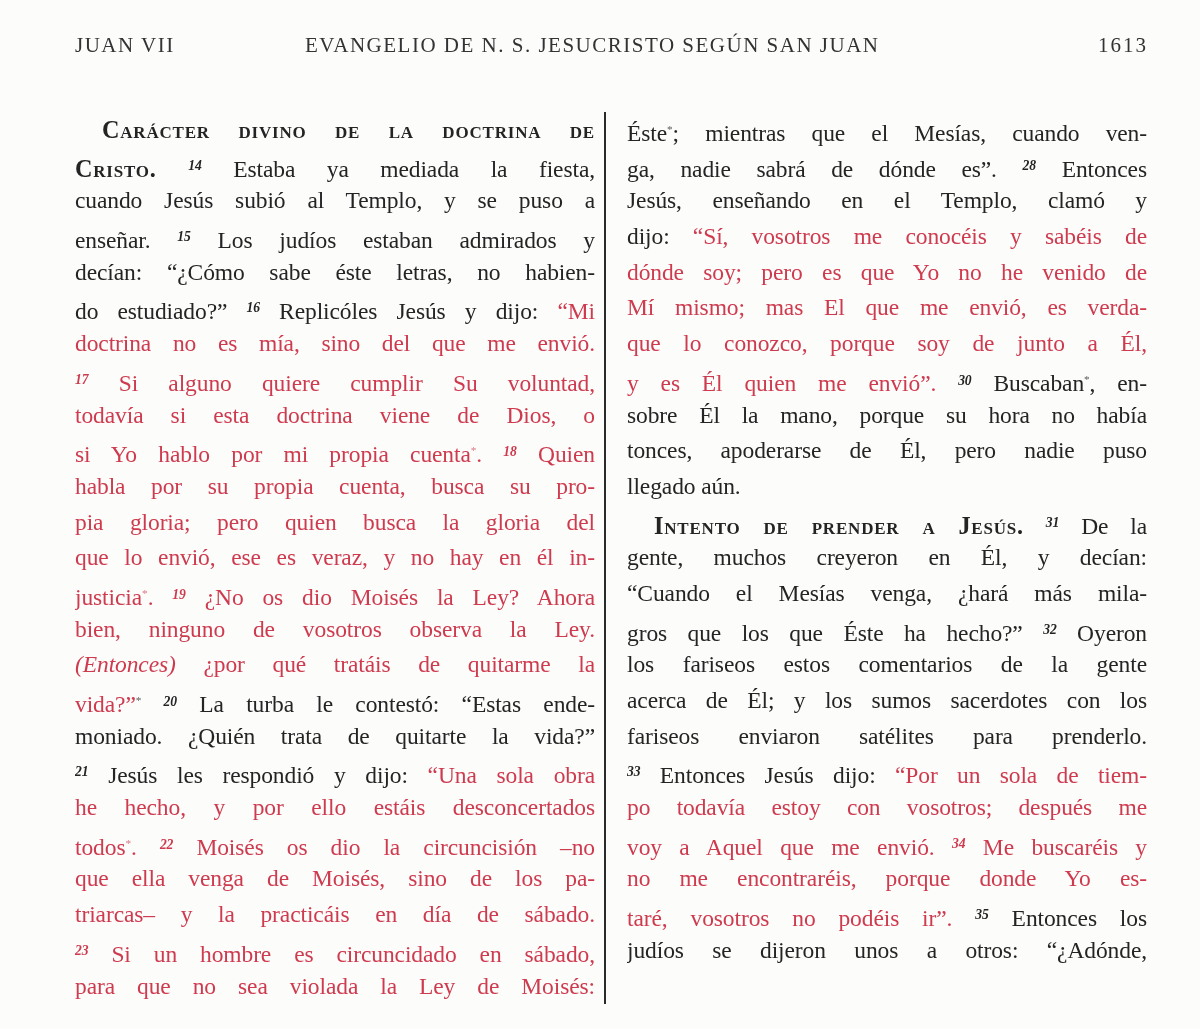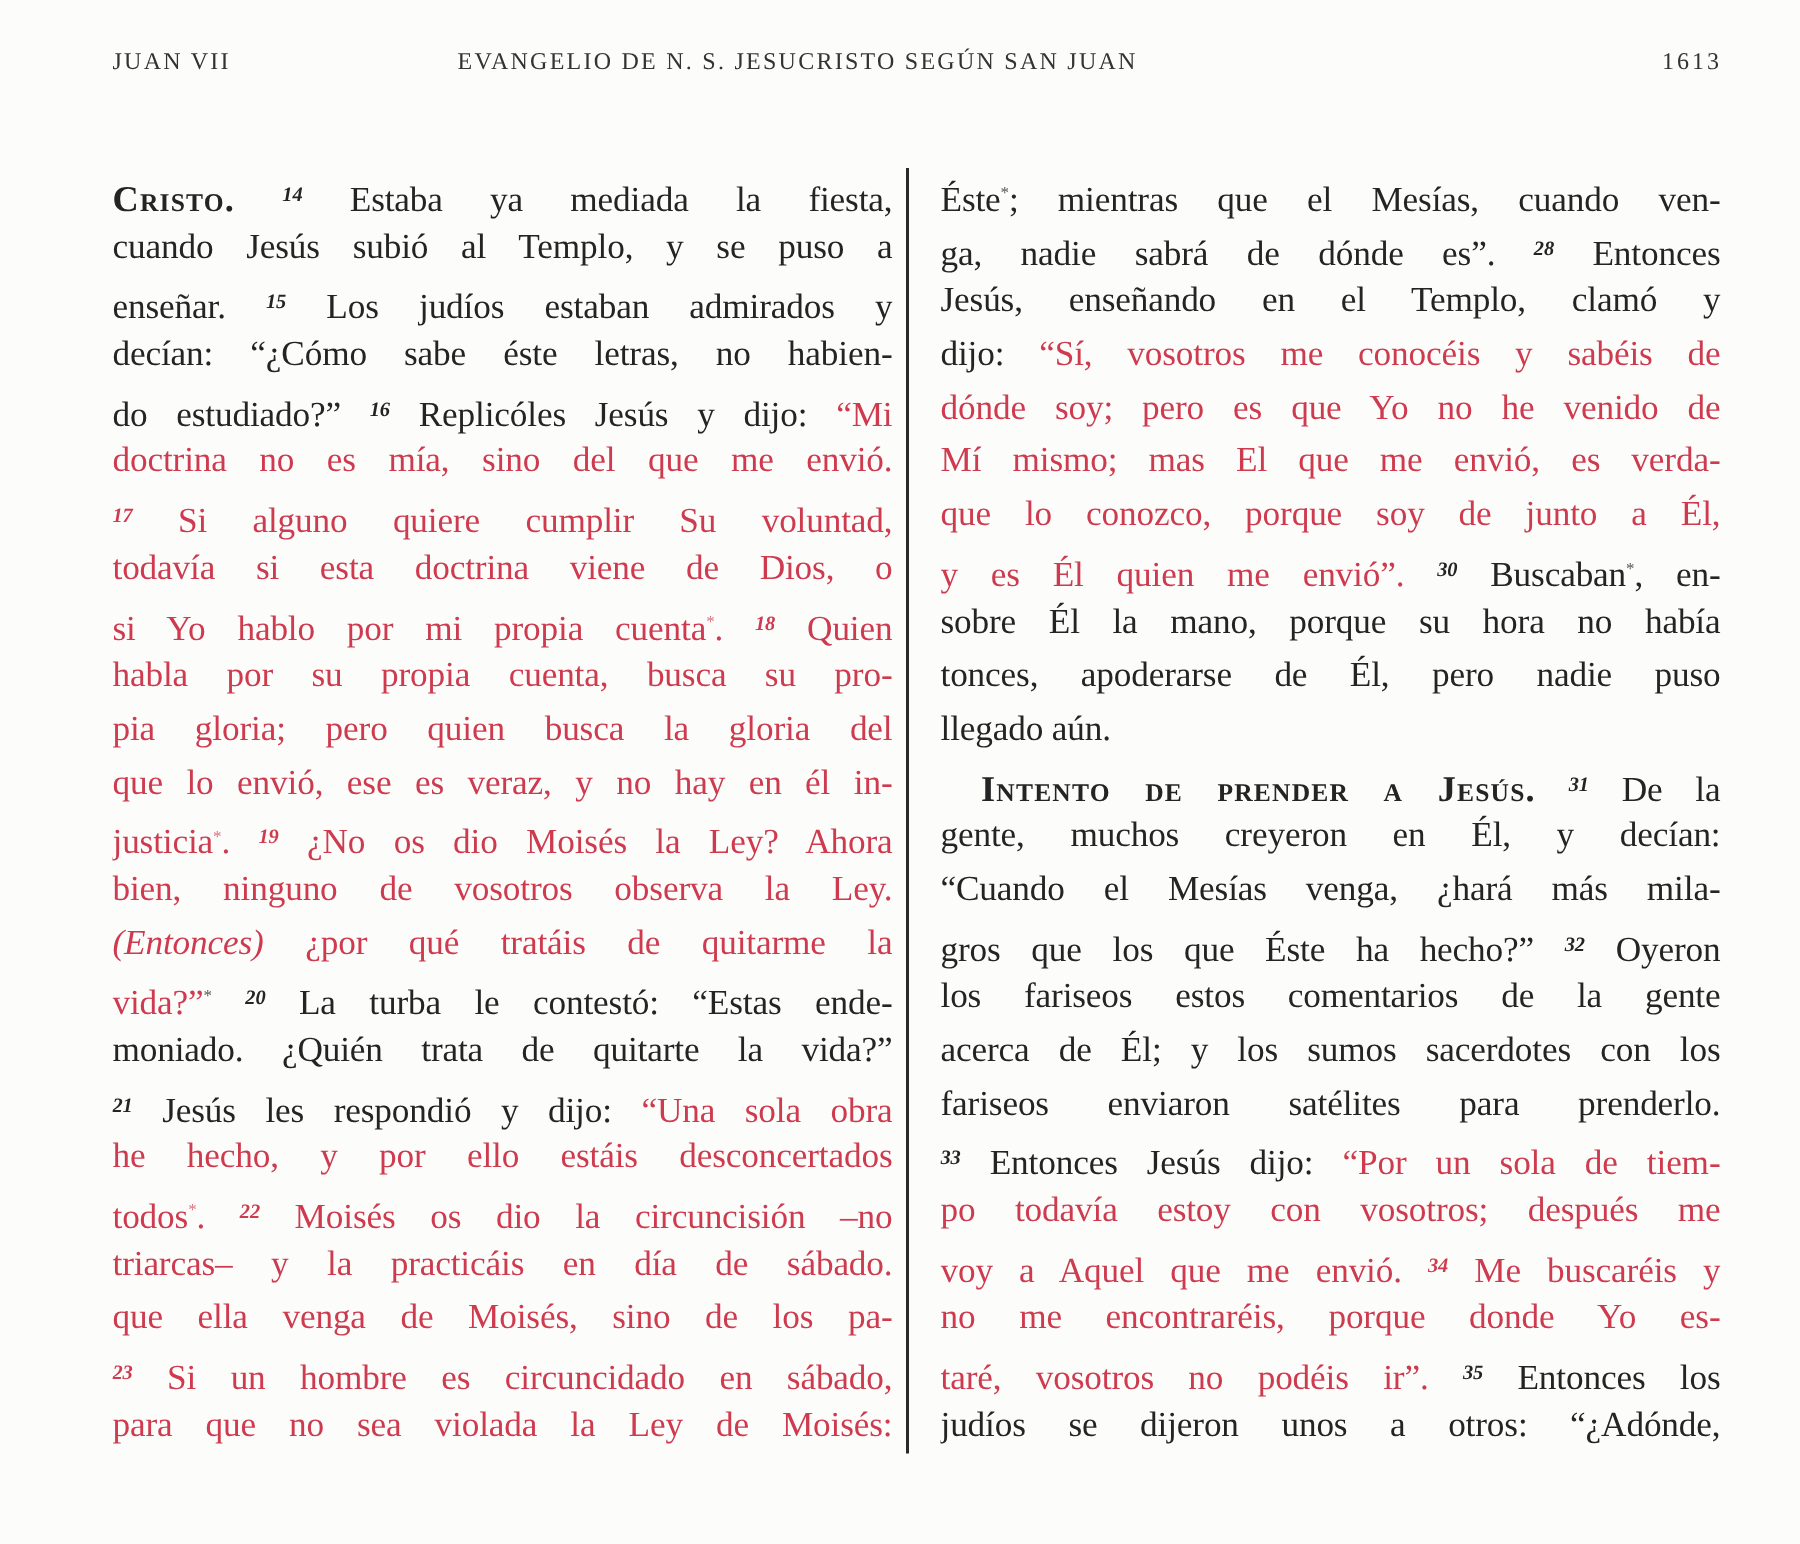--- a/index.html
+++ b/index.html
@@ -14,21 +14,21 @@
     width:1200px;height:1029px;
     background:var(--bg);
     font-family:"Liberation Serif","DejaVu Serif",serif;
     color:var(--ink);
     overflow:hidden;
   }
   
   .running-head{
     position:absolute;top:33px;left:75px;right:52px;
     display:flex;align-items:baseline;
-    font-size:16px;letter-spacing:1.5px;color:#333;
+    font-size:21px;letter-spacing:1.5px;color:#333;
     white-space:nowrap;
   }
   .running-head .hl{width:230px;text-align:left;}
   .running-head .hc{flex:1;text-align:left;}
   .running-head .hr{width:230px;text-align:right;letter-spacing:2px;}
   
   .body-main{
     position:absolute;top:112px;left:75px;
     display:flex;
   }
@@ -67,42 +67,43 @@
 <div class="page">
 
   <div class="running-head">
     <span class="hl">JUAN VII</span>
     <span class="hc">EVANGELIO DE N. S. JESUCRISTO SEGÚN SAN JUAN</span>
     <span class="hr">1613</span>
   </div>
 
   <div class="body-main">
     <section class="col">
+        <div class="line indent"><span class="heading">Carácter divino de la doctrina de</span></div>
         <div class="line"><span class="heading">Cristo.</span><span class="black"> </span><span class="verse">14</span><span class="black"> Estaba ya mediada la fiesta,</span></div>
         <div class="line"><span class="black">cuando Jesús subió al Templo, y se puso a</span></div>
         <div class="line"><span class="black">enseñar. </span><span class="verse">15</span><span class="black"> Los judíos estaban admirados y</span></div>
         <div class="line"><span class="black">decían: “¿Cómo sabe éste letras, no habien-</span></div>
         <div class="line"><span class="black">do estudiado?” </span><span class="verse">16</span><span class="black"> Replicóles Jesús y dijo: </span><span class="red">“Mi</span></div>
         <div class="line"><span class="red">doctrina no es mía, sino del que me envió.</span></div>
         <div class="line"><span class="verse-red">17</span><span class="red"> Si alguno quiere cumplir Su voluntad,</span></div>
         <div class="line"><span class="red">todavía si esta doctrina viene de Dios, o</span></div>
         <div class="line"><span class="red">si Yo hablo por mi propia cuenta</span><span class="ref-red">*</span><span class="red">. </span><span class="verse-red">18</span><span class="red"> Quien</span></div>
         <div class="line"><span class="red">habla por su propia cuenta, busca su pro-</span></div>
         <div class="line"><span class="red">pia gloria; pero quien busca la gloria del</span></div>
         <div class="line"><span class="red">que lo envió, ese es veraz, y no hay en él in-</span></div>
         <div class="line"><span class="red">justicia</span><span class="ref-red">*</span><span class="red">. </span><span class="verse-red">19</span><span class="red"> ¿No os dio Moisés la Ley? Ahora</span></div>
         <div class="line"><span class="red">bien, ninguno de vosotros observa la Ley.</span></div>
         <div class="line"><span class="italic-red">(Entonces)</span><span class="red"> ¿por qué tratáis de quitarme la</span></div>
         <div class="line"><span class="red">vida?”</span><span class="ref">*</span><span class="black"> </span><span class="verse">20</span><span class="black"> La turba le contestó: “Estas ende-</span></div>
         <div class="line"><span class="black">moniado. ¿Quién trata de quitarte la vida?”</span></div>
         <div class="line"><span class="verse">21</span><span class="black"> Jesús les respondió y dijo: </span><span class="red">“Una sola obra</span></div>
         <div class="line"><span class="red">he hecho, y por ello estáis desconcertados</span></div>
         <div class="line"><span class="red">todos</span><span class="ref-red">*</span><span class="red">. </span><span class="verse-red">22</span><span class="red"> Moisés os dio la circuncisión –no</span></div>
+        <div class="line"><span class="red">que ella venga de Moisés, sino de los pa-</span></div>
         <div class="line"><span class="red">triarcas– y la practicáis en día de sábado.</span></div>
-        <div class="line"><span class="red">que ella venga de Moisés, sino de los pa-</span></div>
         <div class="line"><span class="verse-red">23</span><span class="red"> Si un hombre es circuncidado en sábado,</span></div>
         <div class="line"><span class="red">para que no sea violada la Ley de Moisés:</span></div>
       </section>
     <div class="divider"></div>
     <section class="col">
         <div class="line"><span class="black">Éste</span><span class="ref">*</span><span class="black">; mientras que el Mesías, cuando ven-</span></div>
         <div class="line"><span class="black">ga, nadie sabrá de dónde es”. </span><span class="verse">28</span><span class="black"> Entonces</span></div>
         <div class="line"><span class="black">Jesús, enseñando en el Templo, clamó y</span></div>
         <div class="line"><span class="black">dijo: </span><span class="red">“Sí, vosotros me conocéis y sabéis de</span></div>
         <div class="line"><span class="red">dónde soy; pero es que Yo no he venido de</span></div>

